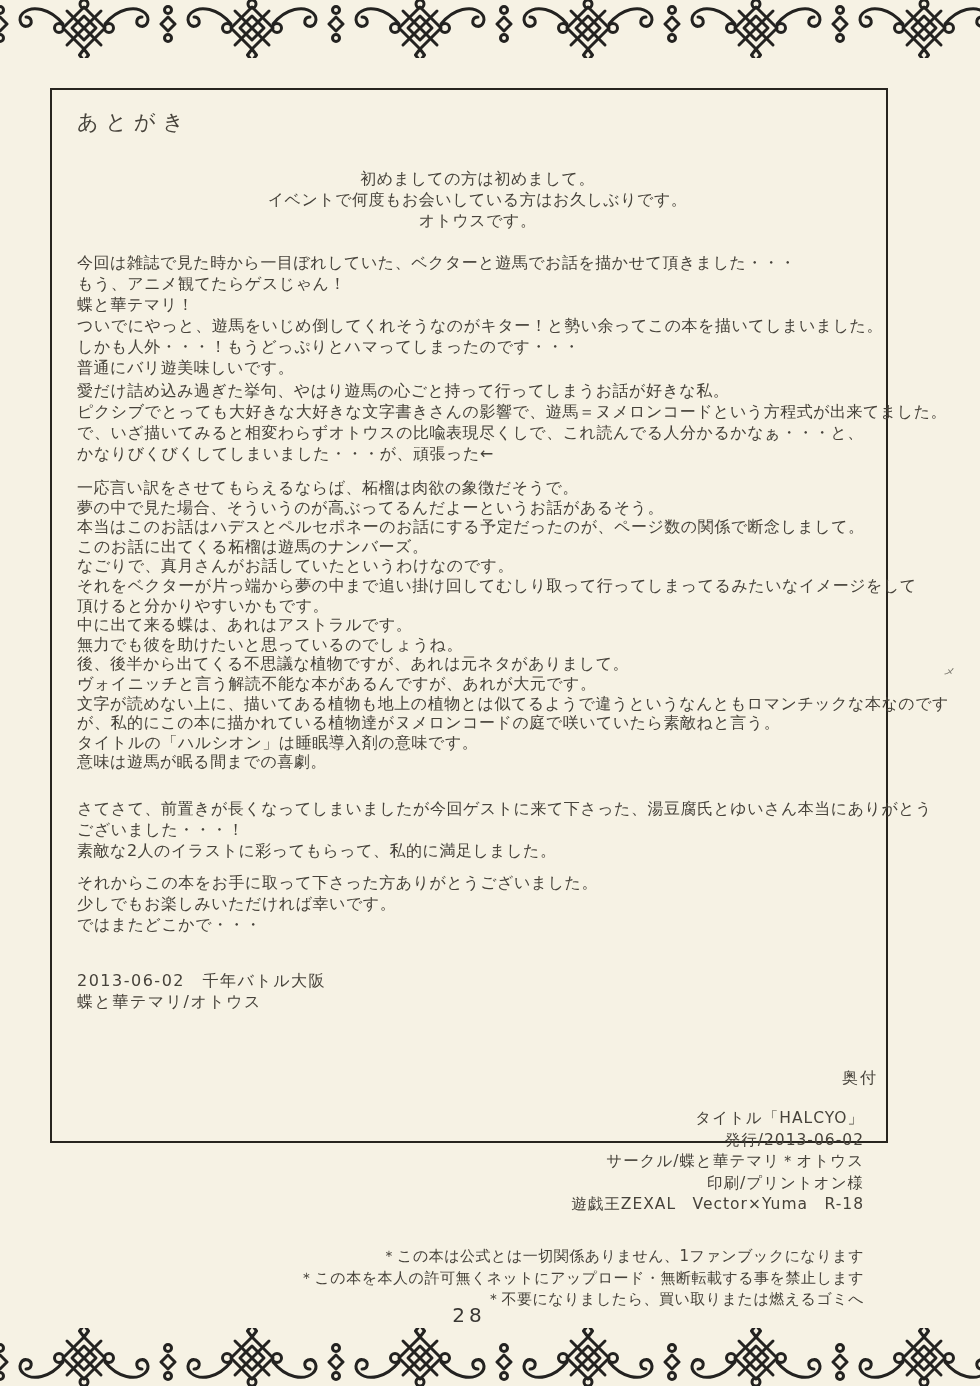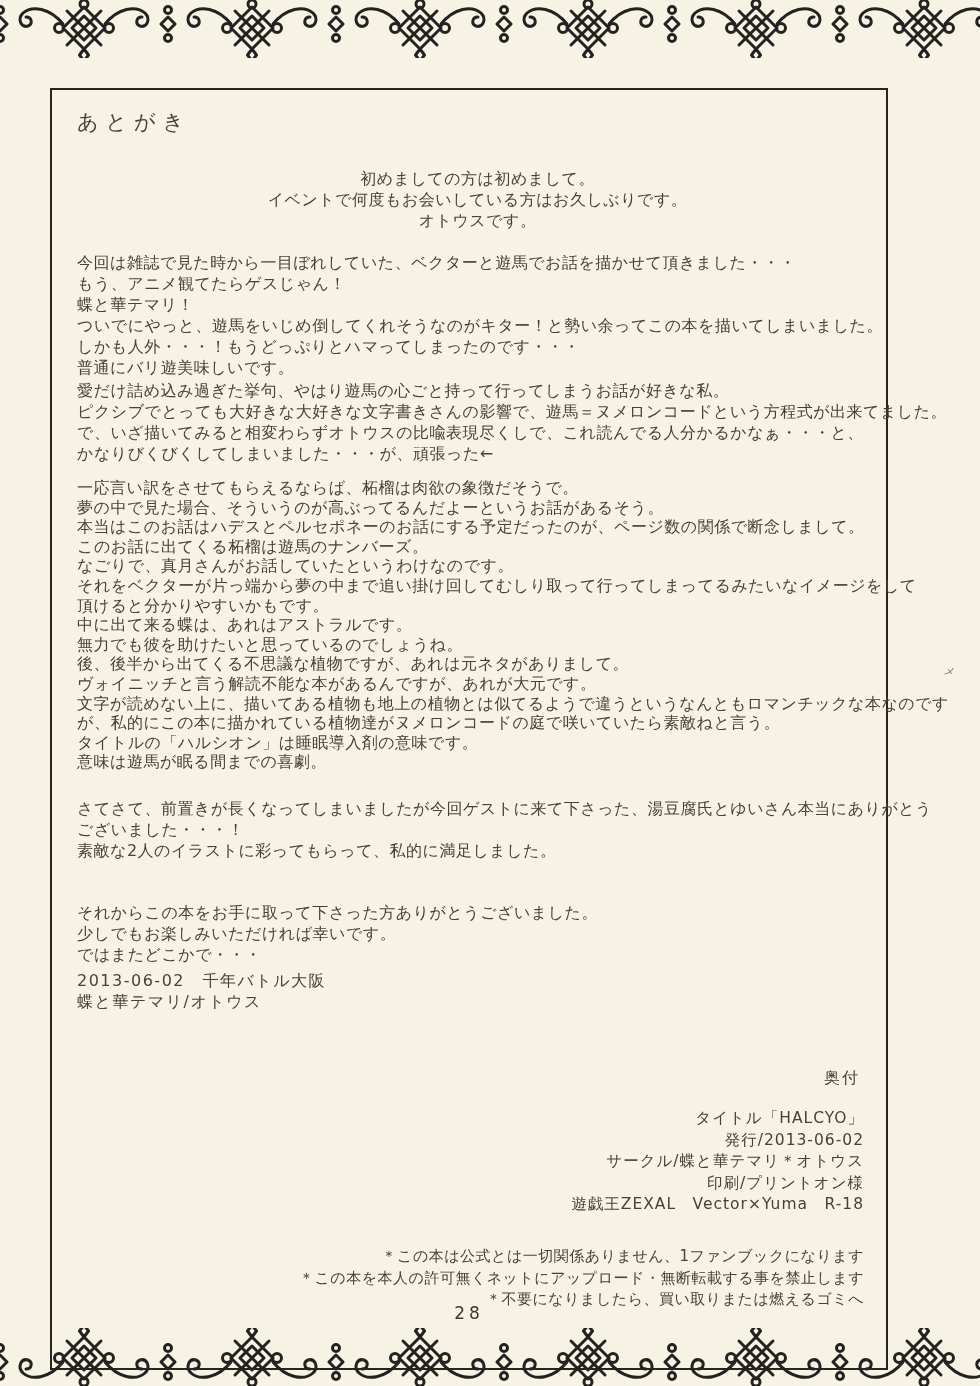--- a/index.html
+++ b/index.html
@@ -14,60 +14,60 @@
     background:#f6f2e4;
     overflow:hidden;
   }
   .orn-band { position:absolute; left:0; width:980px; height:58px; }
   .orn-top { top:0; }
   .orn-bottom { top:1328px; }
 
   .content-box {
     position:absolute;
     left:50px; top:88px;
-    width:838px; height:1282px;
+    width:838px; height:1055px;
     border:2px solid #28251f;
     background:transparent;
   }
   .hw { color:#46423a; }
   .afterword-title {
     position:absolute; left:25px; top:18px;
     font-size:21px; letter-spacing:7px; font-weight:400;
   }
   .para {
     position:absolute; left:25px; right:8px;
     font-size:16px; line-height:21px; letter-spacing:0.5px;
     font-weight:400;
   }
   .para .line { white-space:nowrap; }
   .p1 { top:78px;text-align:center; }
   .p2 { top:162px; }
   .p3 { top:290px; }
   .p4 { top:388px; line-height:19.6px; }
   .p5 { top:708px; }
-  .p6 { top:812px; }
+  .p6 { top:782px; }
   .signoff { top:880px; letter-spacing:1.5px; }
   .colophon-heading {
-    position:absolute; top:978px; right:26px;
+    position:absolute; top:978px; right:8px;
     font-size:16px; letter-spacing:2px;
   }
   .colophon-entries {
     position:absolute; top:1018px; right:22px;
     font-size:15.5px; line-height:21.5px; letter-spacing:1px;
     text-align:right;
   }
   .disclaimers {
     position:absolute; top:1130px; right:22px;
     font-size:15px; line-height:21.5px; letter-spacing:0.5px;
     text-align:right;
     margin-top:26px;
   }
   .page-number {
     position:absolute; left:50px; top:1303px; width:838px;
-    text-align:center; font-size:17px; letter-spacing:4px;
+    text-align:center; font-size:20px; letter-spacing:4px;
     color:#3a3834;
   }
   .stray-mark {
     position:absolute; left:944px; top:664px;
     font-size:11px; color:#55524a; opacity:.8;
     transform:rotate(14deg);
   }
 </style>
 </head>
 <body>

